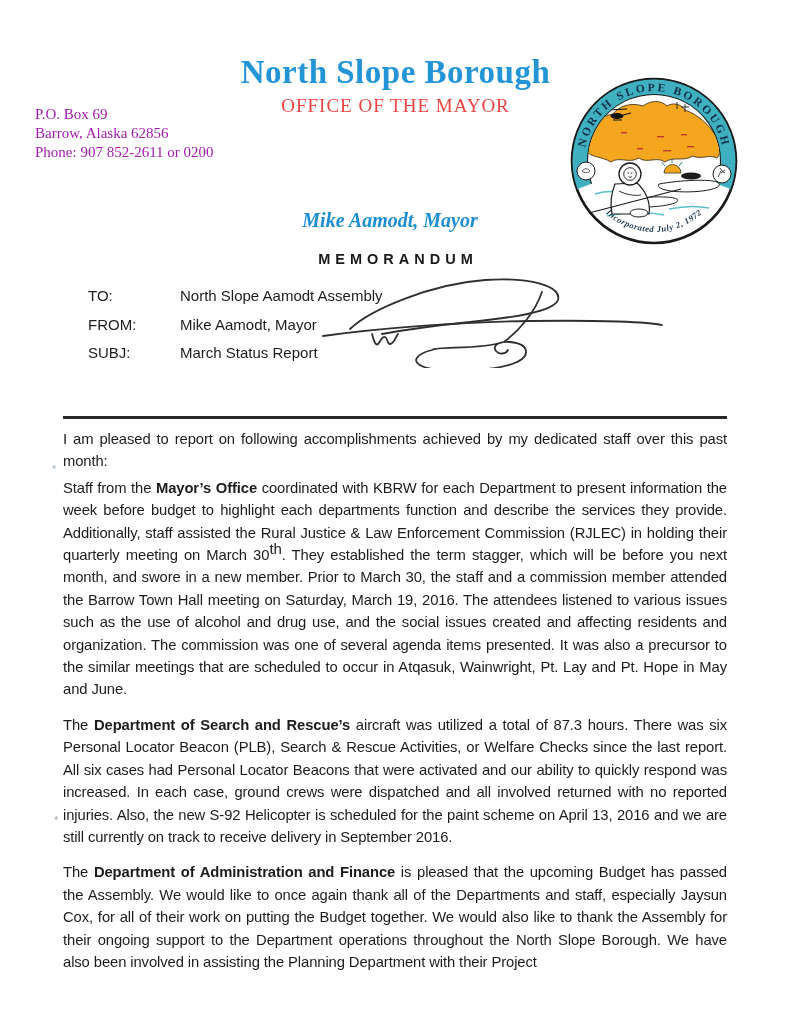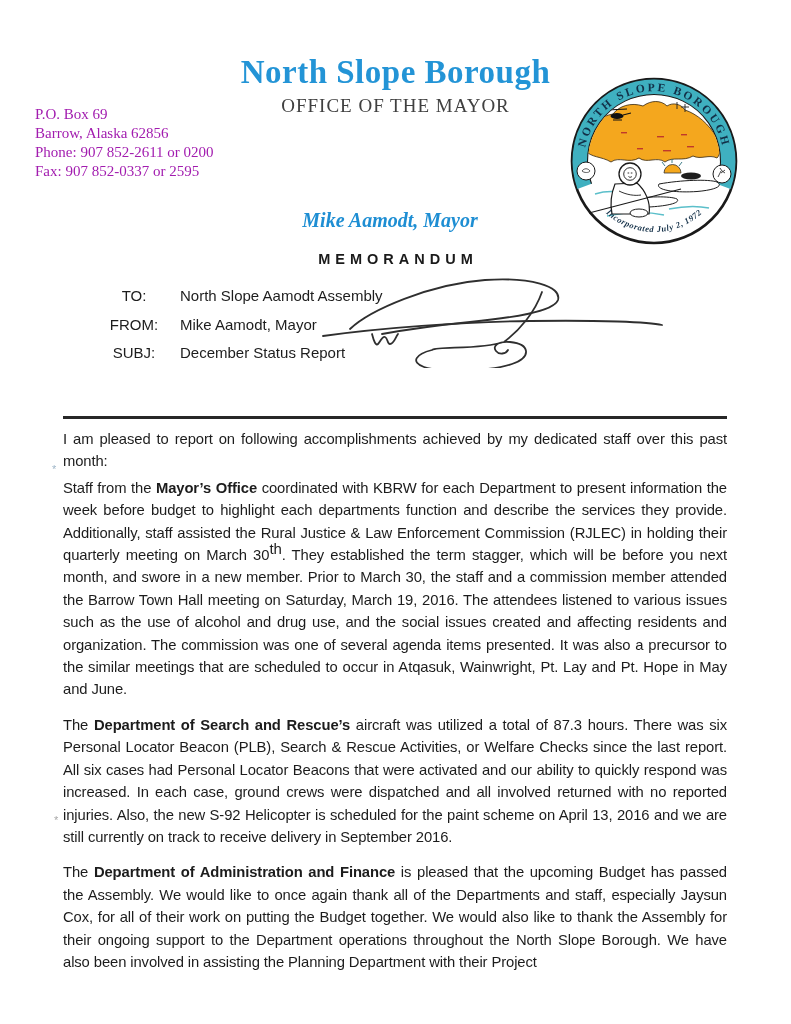--- a/index.html
+++ b/index.html
@@ -8,21 +8,21 @@
     font-family:"Liberation Sans",sans-serif;color:#1d1d1d;overflow:hidden;
   }
   
   .org-title{
     position:absolute;top:54px;left:0;width:791px;text-align:center;
     font-family:"Liberation Serif",serif;font-weight:700;font-size:33px;
     color:#2394d6;letter-spacing:.5px;
   }
   .office-line{
     position:absolute;top:95px;left:0;width:791px;text-align:center;
-    font-family:"Liberation Serif",serif;font-size:19px;color:#404040;
+    font-family:"Liberation Serif",serif;font-size:19px;color:#ef4444;
     letter-spacing:1px;
   }
   .address{
     position:absolute;top:105px;left:35px;
     font-family:"Liberation Serif",serif;font-size:15px;line-height:19px;color:#a21caf;
   }
   .address div{white-space:nowrap;}
   .seal{position:absolute;top:76px;left:569px;width:170px;height:170px;}
   .seal-ring-text{font-family:"Liberation Serif",serif;font-weight:700;font-size:11.5px;
     letter-spacing:2.5px;fill:#123048;}
@@ -31,21 +31,21 @@
   .mayor-line{
     position:absolute;top:209px;left:0;width:780px;text-align:center;
     font-family:"Liberation Serif",serif;font-weight:700;font-style:italic;
     font-size:20px;color:#1e8ed3;
   }
   
   .memo-title{
     position:absolute;top:251px;left:0;width:796px;text-align:center;
     font-weight:700;font-size:14.5px;letter-spacing:5px;color:#1a1a1a;
   }
-  .memo-fields{position:absolute;top:288px;left:88px;font-size:15px;text-align:center;}
+  .memo-fields{position:absolute;top:288px;left:88px;font-size:15px;}
   .memo-row{display:flex;margin-bottom:12.5px;line-height:16px;}
   .memo-label{width:92px;}
   .memo-value{white-space:nowrap;}
   .signature{position:absolute;top:272px;left:320px;width:348px;height:96px;pointer-events:none;}
   .signature path{stroke:#2f2f2f;stroke-width:1.8;fill:none;stroke-linecap:round;stroke-linejoin:round;}
   
   .rule{position:absolute;top:416px;left:63px;width:664px;height:3px;background:#272727;}
   .body-text{
     position:absolute;top:428px;left:63px;width:664px;
     font-size:14.8px;line-height:22.4px;letter-spacing:-.1px;color:#1c1c1c;
@@ -63,21 +63,20 @@
 
 <div class="page">
 
   <div class="org-title">North Slope Borough</div>
   <div class="office-line">OFFICE OF THE MAYOR</div>
 
   <div class="address">
     <div>P.O. Box 69</div>
     <div>Barrow, Alaska 62856</div>
     <div>Phone:  907 852-2611 or 0200</div>
-    <div>Fax:  907 852-0337 or 2595</div>
   </div>
 
   <svg class="seal" viewBox="0 0 170 170">
     <defs>
       <clipPath id="sealInner">
           <circle cx="85" cy="85" r="66"></circle>
         </clipPath>
       <clipPath id="sealWide">
           <circle cx="85" cy="85" r="79"></circle>
         </clipPath>
@@ -157,21 +156,21 @@
     <div class="memo-row">
       <span class="memo-label">TO:</span>
       <span class="memo-value">North Slope Aamodt Assembly</span>
     </div>
     <div class="memo-row">
       <span class="memo-label">FROM:</span>
       <span class="memo-value">Mike Aamodt, Mayor</span>
     </div>
     <div class="memo-row">
       <span class="memo-label">SUBJ:</span>
-      <span class="memo-value">December Status Report</span>
+      <span class="memo-value">March Status Report</span>
     </div>
   </div>
 
   <svg class="signature" viewBox="0 0 348 96">
     <path d="M 3 64 C 60 56 140 50 210 49 C 280 48 330 50 342 53"></path>
     <path d="M 30 57 C 50 38 110 12 165 8 C 210 5 242 14 238 28 C 234 40 190 46 150 50 C 120 53 90 57 62 62"></path>
     <path d="M 222 20 C 215 40 200 58 184 70 C 160 78 118 74 112 78 C 96 82 90 90 104 95 C 122 101 172 99 192 92 C 212 85 210 72 190 70 C 178 69 172 74 176 79 C 179 83 186 82 188 78"></path>
     <path d="M 52 62 c 2 8 4 12 6 10 c 3 -3 4 -8 7 -7 c 3 1 2 7 5 7 c 4 0 5 -6 8 -10"></path>
   </svg>
 

